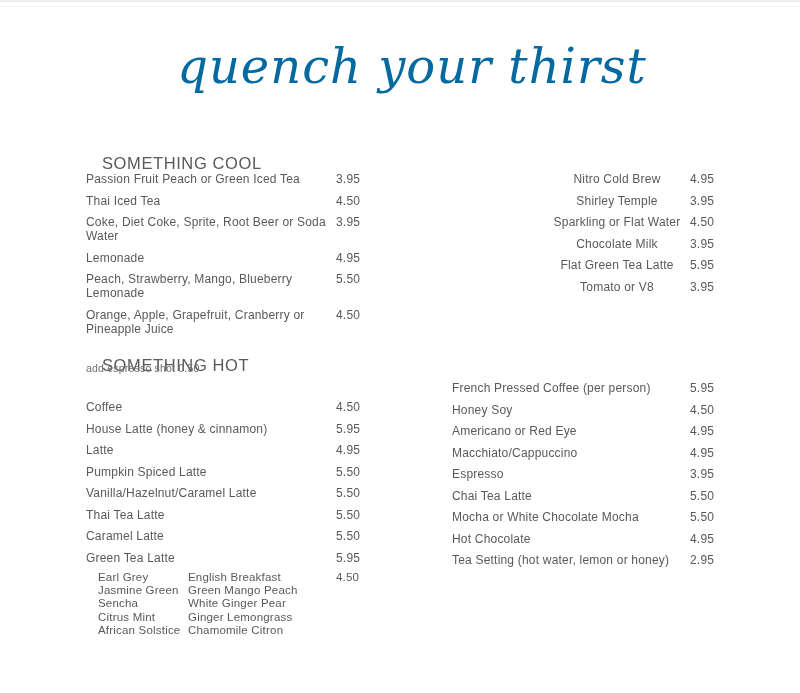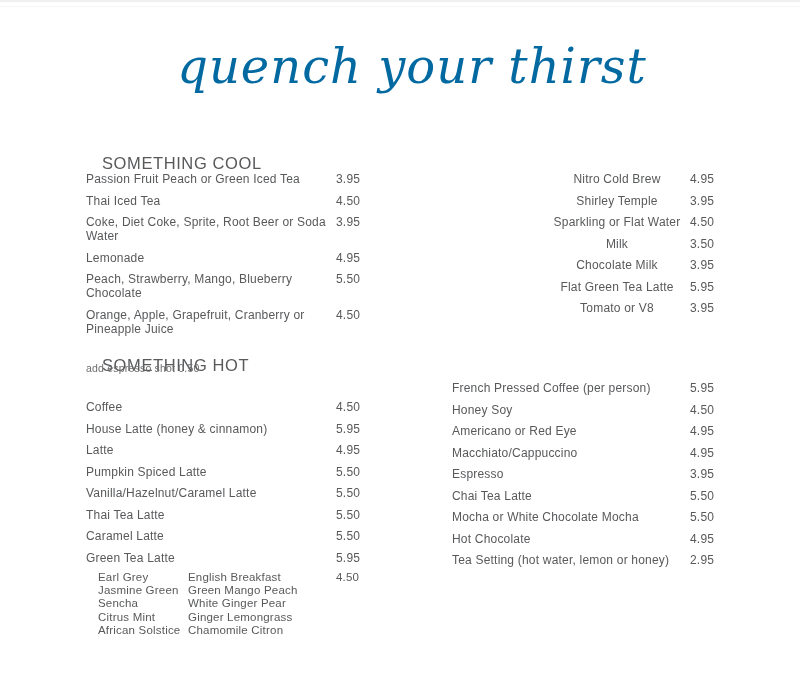--- a/index.html
+++ b/index.html
@@ -91,21 +91,21 @@
       <span class="iname">Coke, Diet Coke, Sprite, Root Beer or Soda Water</span>
       <span class="iprice">3.95</span>
     </div>
 
     <div class="row">
       <span class="iname">Lemonade</span>
       <span class="iprice">4.95</span>
     </div>
 
     <div class="row">
-      <span class="iname">Peach, Strawberry, Mango, Blueberry Chocolate</span>
+      <span class="iname">Peach, Strawberry, Mango, Blueberry Lemonade</span>
       <span class="iprice">5.50</span>
     </div>
 
     <div class="row">
       <span class="iname">Orange, Apple, Grapefruit, Cranberry or
 Pineapple Juice</span>
       <span class="iprice">4.50</span>
     </div>
   </div>
 
@@ -119,24 +119,20 @@
     <div class="row">
       <span class="iname">Shirley Temple</span>
       <span class="iprice">3.95</span>
     </div>
 
     <div class="row">
       <span class="iname">Sparkling or Flat Water</span>
       <span class="iprice">4.50</span>
     </div>
 
-    <div class="row">
-      <span class="iname">Milk</span>
-      <span class="iprice">3.50</span>
-    </div>
 
     <div class="row">
       <span class="iname">Chocolate Milk</span>
       <span class="iprice">3.95</span>
     </div>
 
     <div class="row">
       <span class="iname">Flat Green Tea Latte</span>
       <span class="iprice">5.95</span>
     </div>

